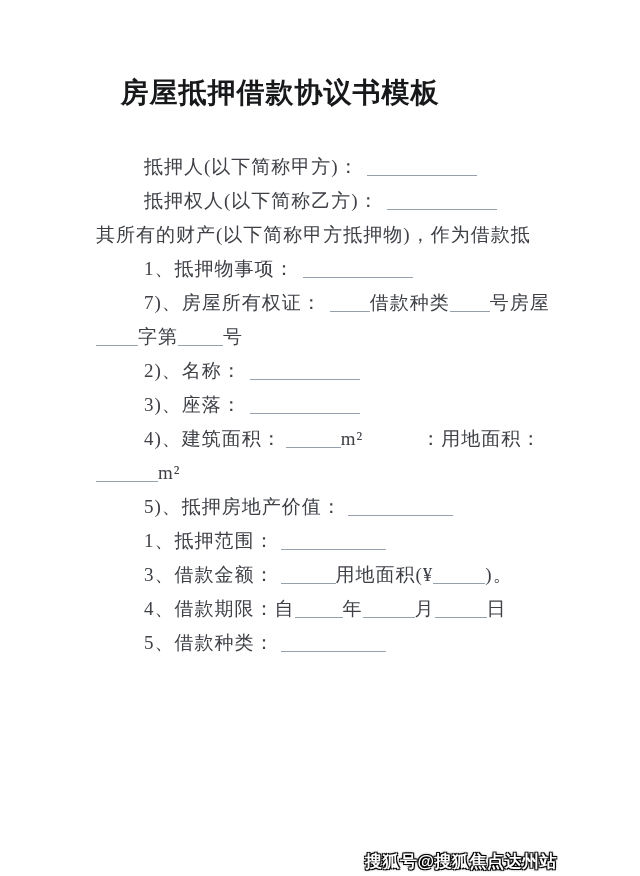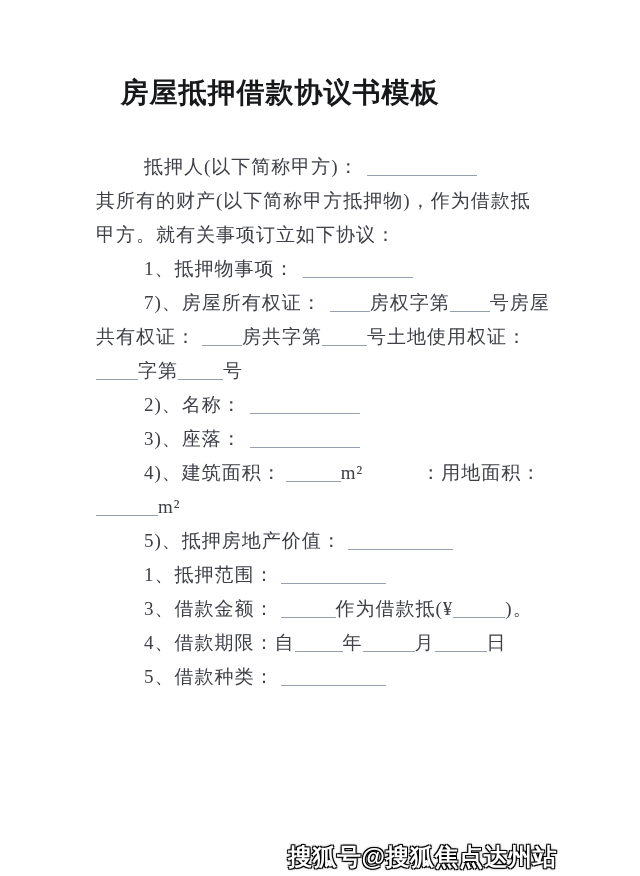--- a/index.html
+++ b/index.html
@@ -47,50 +47,49 @@
   .gap {
     display: inline-block;
     height: 1px;
   }
   .watermark {
     position: absolute;
     right: 3px;
     bottom: 3px;
     font-family: "Liberation Sans", sans-serif;
     font-weight: bold;
-    font-size: 24px;
+    font-size: 17px;
     letter-spacing: 0.5px;
     color: #ffffff;
     text-shadow:
       -1px -1px 0 #000000,
        1px -1px 0 #000000,
       -1px  1px 0 #000000,
        1px  1px 0 #000000,
        0 0 3px #000000;
   }
 </style>
 </head>
 <body>
 
 <div class="page">
   <div class="doc-title">房屋抵押借款协议书模板</div>
 
   <div class="doc-body">
       <div class="line indent"><span>抵押人(以下简称甲方)：</span><span class="gap" style="width: 8px;"></span><span class="blank" style="width: 110px;"></span></div>
+      <div class="line indent"><span>抵押权人(以下简称乙方)：</span><span class="gap" style="width: 8px;"></span><span class="blank" style="width: 110px;"></span></div>
       <div class="line"><span>其所有的财产(以下简称甲方抵押物)，作为借款抵</span></div>
-      <div class="line"><span>甲方。就有关事项订立如下协议：</span></div>
       <div class="line indent"><span>1、抵押物事项：</span><span class="gap" style="width: 8px;"></span><span class="blank" style="width: 110px;"></span></div>
-      <div class="line indent"><span>7)、房屋所有权证：</span><span class="gap" style="width: 8px;"></span><span class="blank" style="width: 40px;"></span><span>房权字第</span><span class="blank" style="width: 40px;"></span><span>号房屋</span></div>
-      <div class="line"><span>共有权证：</span><span class="gap" style="width: 6px;"></span><span class="blank" style="width: 40px;"></span><span>房共字第</span><span class="blank" style="width: 45px;"></span><span>号土地使用权证：</span></div>
+      <div class="line indent"><span>7)、房屋所有权证：</span><span class="gap" style="width: 8px;"></span><span class="blank" style="width: 40px;"></span><span>借款种类</span><span class="blank" style="width: 40px;"></span><span>号房屋</span></div>
       <div class="line"><span class="blank" style="width: 42px;"></span><span>字第</span><span class="blank" style="width: 45px;"></span><span>号</span></div>
       <div class="line indent"><span>2)、名称：</span><span class="gap" style="width: 8px;"></span><span class="blank" style="width: 110px;"></span></div>
       <div class="line indent"><span>3)、座落：</span><span class="gap" style="width: 8px;"></span><span class="blank" style="width: 110px;"></span></div>
       <div class="line indent"><span>4)、建筑面积：</span><span class="gap" style="width: 4px;"></span><span class="blank" style="width: 55px;"></span><span>m²</span><span class="gap" style="width: 58px;"></span><span>：用地面积：</span></div>
       <div class="line"><span class="blank" style="width: 62px;"></span><span>m²</span></div>
       <div class="line indent"><span>5)、抵押房地产价值：</span><span class="gap" style="width: 6px;"></span><span class="blank" style="width: 105px;"></span></div>
       <div class="line indent"><span>1、抵押范围：</span><span class="gap" style="width: 6px;"></span><span class="blank" style="width: 105px;"></span></div>
-      <div class="line indent"><span>3、借款金额：</span><span class="gap" style="width: 6px;"></span><span class="blank" style="width: 55px;"></span><span>作为借款抵(¥</span><span class="blank" style="width: 52px;"></span><span>)。</span></div>
+      <div class="line indent"><span>3、借款金额：</span><span class="gap" style="width: 6px;"></span><span class="blank" style="width: 55px;"></span><span>用地面积(¥</span><span class="blank" style="width: 52px;"></span><span>)。</span></div>
       <div class="line indent"><span>4、借款期限：自</span><span class="blank" style="width: 48px;"></span><span>年</span><span class="blank" style="width: 52px;"></span><span>月</span><span class="blank" style="width: 52px;"></span><span>日</span></div>
       <div class="line indent"><span>5、借款种类：</span><span class="gap" style="width: 6px;"></span><span class="blank" style="width: 105px;"></span></div>
     </div>
 
   <div class="watermark">搜狐号@搜狐焦点达州站</div>
 </div>
 
 </body></html>

